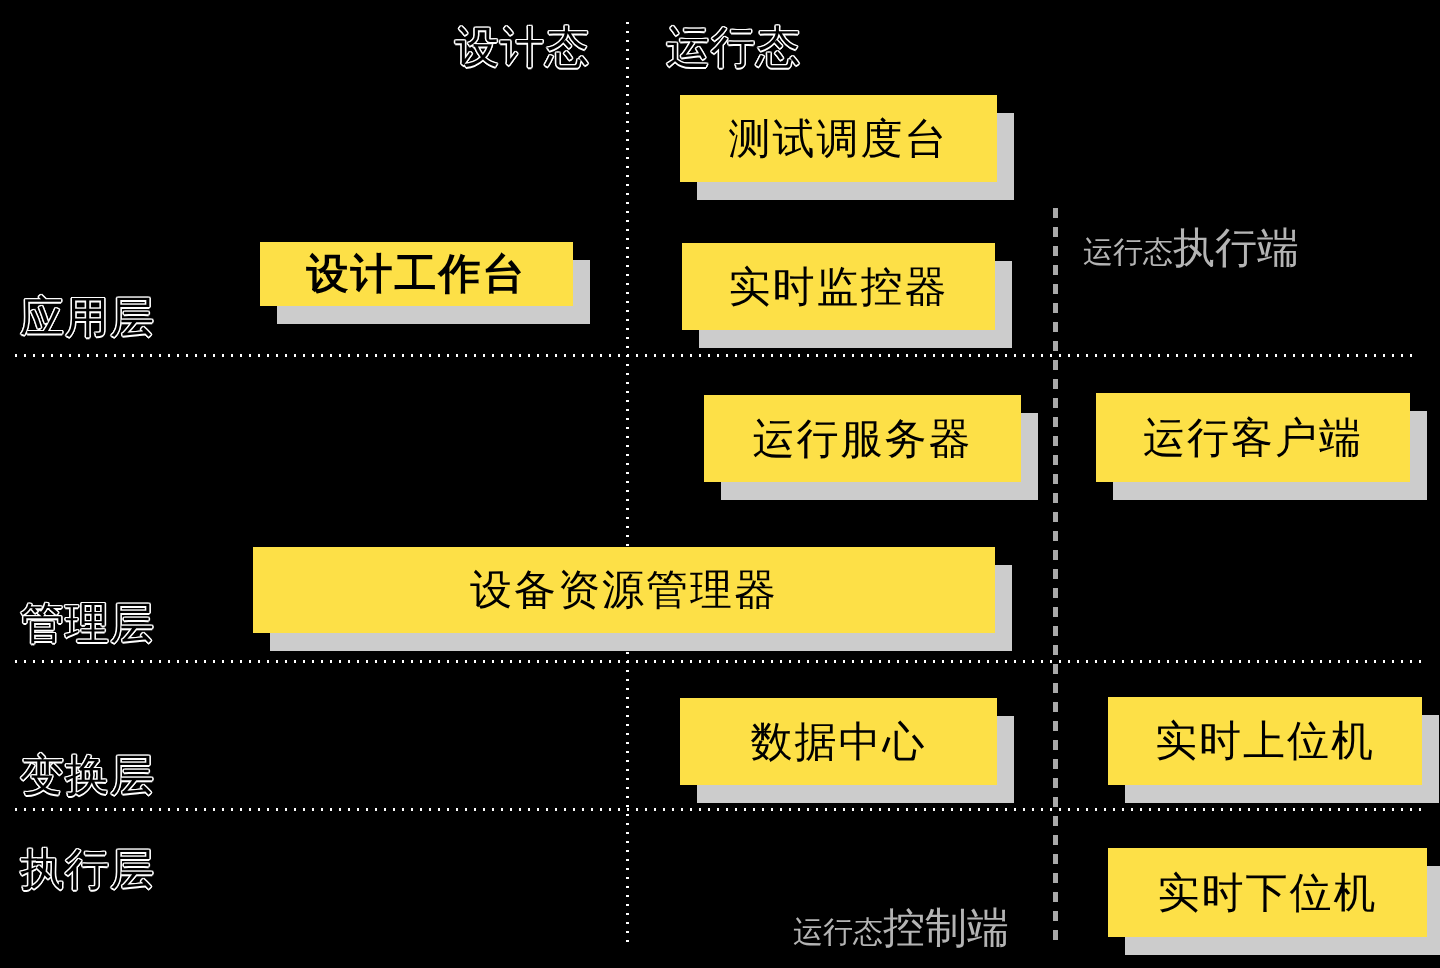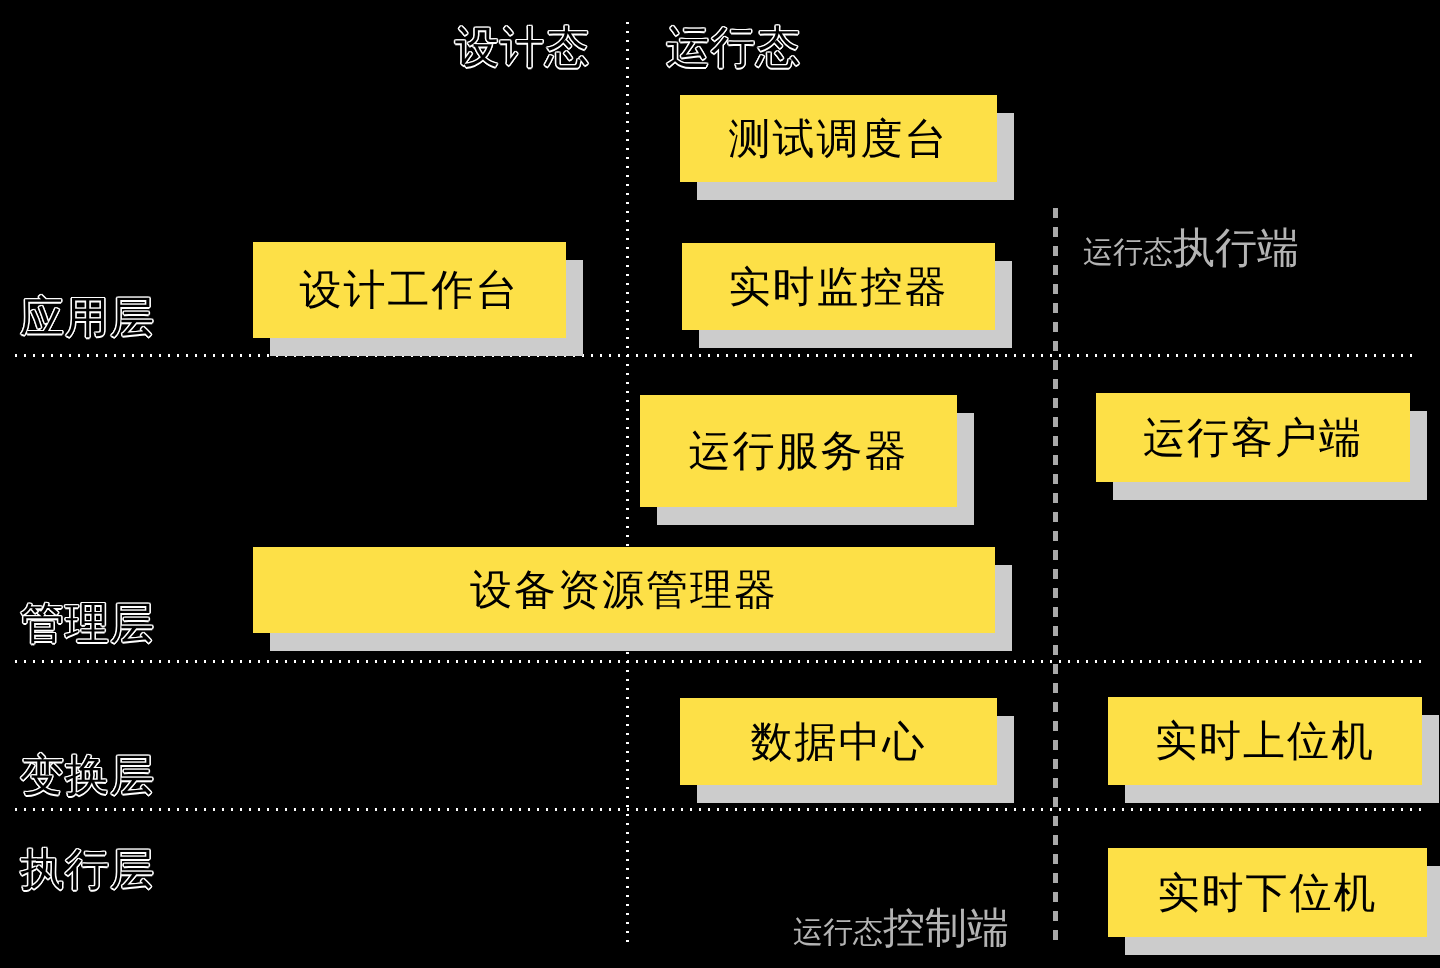--- a/index.html
+++ b/index.html
@@ -82,23 +82,23 @@
 
   #label-design-state   { left: 455px; top: 18px; }
   #label-runtime-state  { left: 666px; top: 18px; }
 
   #label-layer-application    { left: 20px; top: 288px; }
   #label-layer-management     { left: 20px; top: 594px; }
   #label-layer-transformation { left: 20px; top: 746px; }
   #label-layer-execution      { left: 20px; top: 840px; }
 
   #box-test-dispatch-console   { left: 680px;  top: 95px;  width: 317px; height: 87px; }
-  #box-design-workbench        { left: 253px;  top: 242px; width: 313px; height: 96px; }
+  #box-design-workbench        { left: 260px;  top: 242px; width: 313px; height: 64px; font-weight: bold; }
   #box-realtime-monitor        { left: 682px;  top: 243px; width: 313px; height: 87px; }
-  #box-runtime-server          { left: 640px;  top: 395px; width: 317px; height: 112px; font-family: Liberation Serif, serif; }
+  #box-runtime-server          { left: 704px;  top: 395px; width: 317px; height: 87px; font-family: Liberation Serif, serif; }
   #box-runtime-client          { left: 1096px; top: 393px; width: 314px; height: 89px; }
   #box-device-resource-manager { left: 253px;  top: 547px; width: 742px; height: 86px; }
   #box-data-center             { left: 680px;  top: 698px; width: 317px; height: 87px; }
   #box-realtime-upper-computer { left: 1108px; top: 697px; width: 314px; height: 88px; }
   #box-realtime-lower-computer { left: 1108px; top: 848px; width: 319px; height: 89px; }
 
   #label-runtime-executor   { left: 1083px; top: 220px; }
   #label-runtime-controller { left: 793px;  top: 900px; }
 </style>
 </head>

